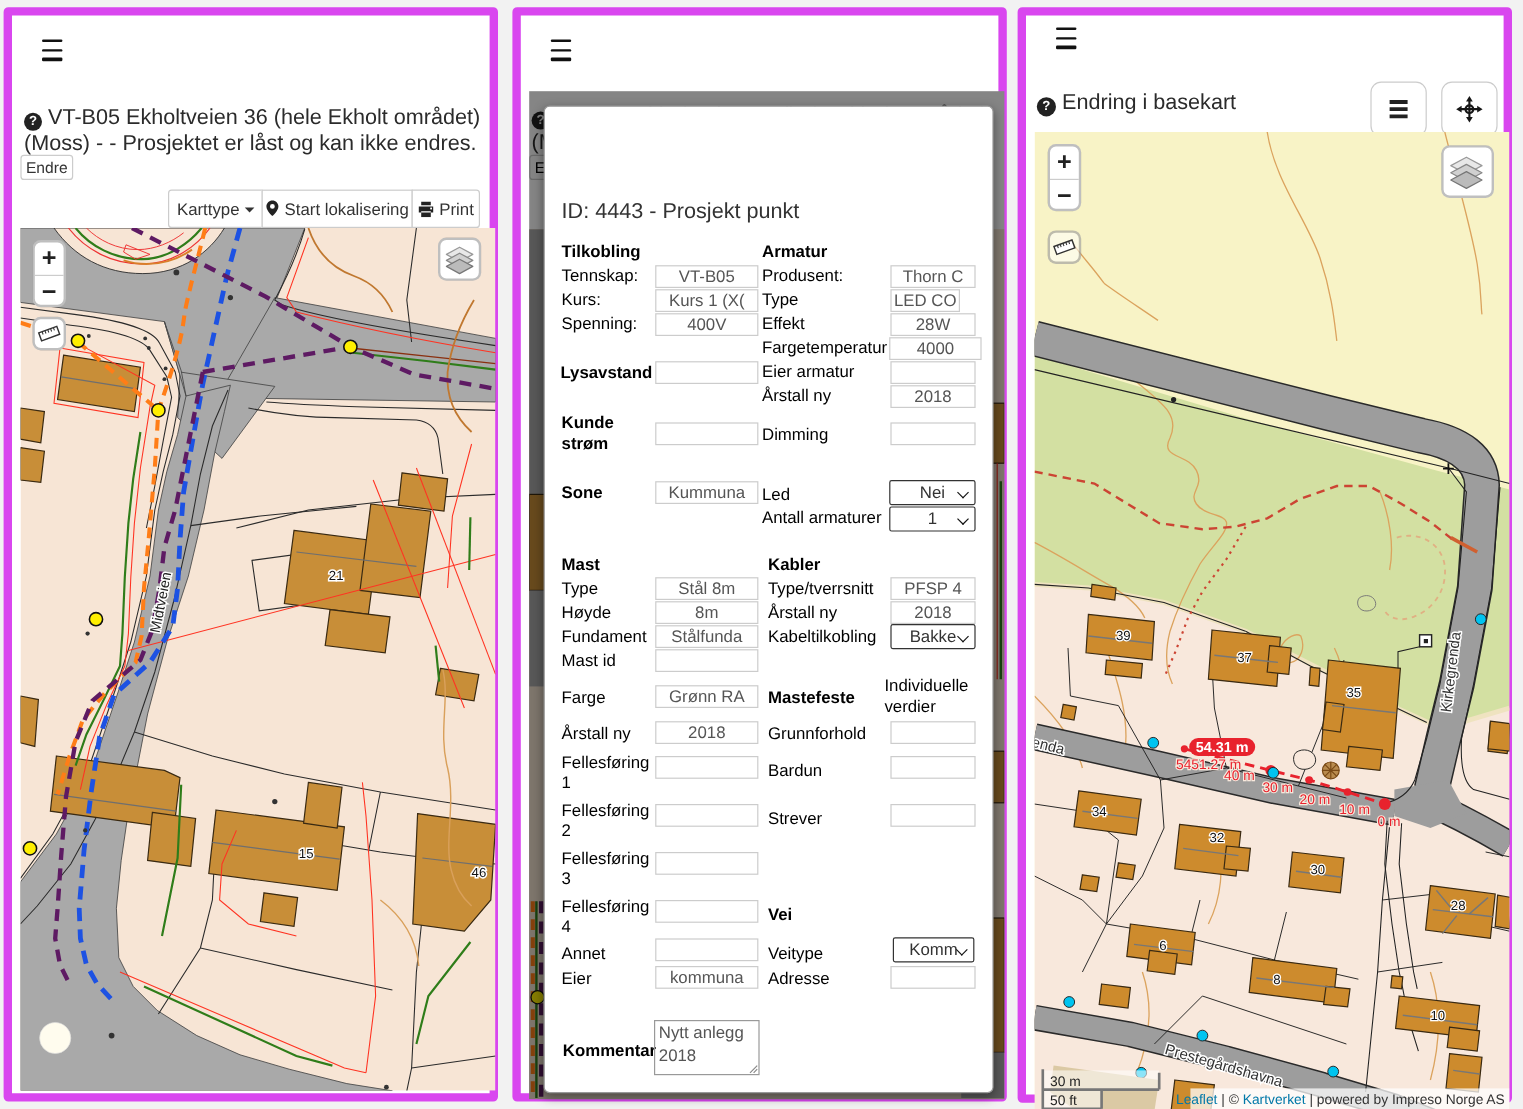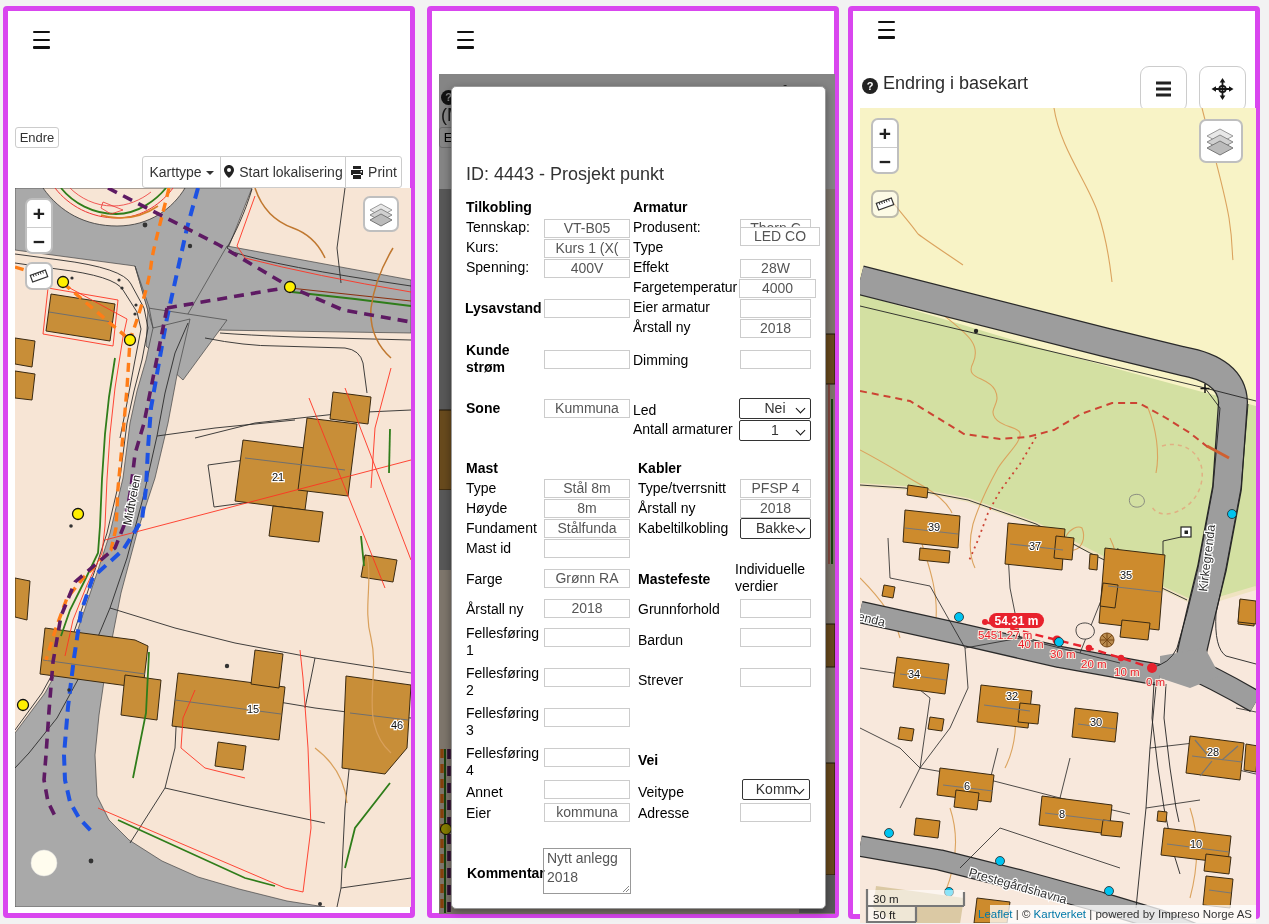--- a/index.html
+++ b/index.html
@@ -1,17 +1,17 @@
 <!DOCTYPE html>
 <html><head>
 <meta charset="utf-8">
 <style>
 *{margin:0;padding:0;box-sizing:border-box}
 html,body{width:1269px;height:924px;background:#f2f2f2;font-family:"Liberation Sans",sans-serif;overflow:hidden}
-.card{position:absolute;background:#fff;border:5px solid #d946ef;border-radius:4px}
+.card{position:absolute;background:#fff;border:7px solid #d946ef;border-radius:4px}
 #c1{left:3px;top:6px;width:412px;height:912px}
 #c2{left:427px;top:6px;width:412px;height:912px}
 #c3{left:848px;top:6px;width:412px;height:913px}
 .burger{position:absolute;left:25px;top:20px;width:18px;height:17px}
 .burger i{display:block;position:absolute;left:0;width:17px;height:2.4px;background:#111;border-radius:1px}
 .burger i:nth-child(1){top:0}.burger i:nth-child(2){top:7.6px}.burger i:nth-child(3){top:15.2px}
 .qicon{display:inline-block;width:15px;height:15px;background:#222;color:#fff;border-radius:50%;font-size:11px;font-weight:bold;text-align:center;line-height:15px;vertical-align:-1px}
 .ptitle{position:absolute;left:10px;top:74px;width:396px;font-size:18px;line-height:21px;color:#2b2b2b}
 .endre{position:absolute;left:7px;top:116px;width:44px;height:21px;border:1px solid #ccc;border-radius:3px;background:#fff;font-size:13px;color:#333;line-height:19px;text-align:center}
 .toolbar{position:absolute;top:145px;right:8px;height:44px;white-space:nowrap}
@@ -43,20 +43,21 @@
 </style>
 </head>
 <body>
 
 <div class="card" id="c1">
   <div class="burger">
       <i></i>
       <i></i>
       <i></i>
     </div>
+  <div class="ptitle"><span class="qicon">?</span> VT-B05 Ekholtveien 36 (hele Ekholt området) (Moss) - - Prosjektet er låst og kan ikke endres.</div>
   <div class="endre">Endre</div>
   <div class="toolbar"><span class="tb" style="width:79px">Karttype <span style="display:inline-block;vertical-align:2px;border-left:4px solid transparent;border-right:4px solid transparent;border-top:4px solid #333"></span></span><span class="tb" style="width:126px"><svg width="12" height="15" viewBox="0 0 12 15" style="vertical-align:-2px">
           <path d="M6,1 C3.2,1 1,3.2 1,6 C1,9.7 6,14 6,14 C6,14 11,9.7 11,6 C11,3.2 8.8,1 6,1 Z M6,8 A2,2 0 1 1 6,4 A2,2 0 1 1 6,8 Z" fill="#222" fill-rule="evenodd"></path>
         </svg> Start lokalisering</span><span class="tb" style="width:57px"><svg width="14" height="13" viewBox="0 0 14 13" style="vertical-align:-2px">
           <path d="M3,0 h8 v3 h-8 Z M1,4 h12 v5 h-2 v-1 h-8 v1 h-2 Z M3,9 h8 v4 h-8 Z" fill="#222"></path>
           <rect x="10.5" y="5" width="1.5" height="1.5" fill="#fff"></rect>
         </svg> Print</span></div>
   <div class="mapbox" id="map1">
     <svg width="396" height="719" viewBox="0 0 396 719" xmlns="http://www.w3.org/2000/svg">
       <rect width="396" height="719" fill="#f7e5d5"></rect>
@@ -245,21 +246,21 @@
     <div class="h2x" style="position:absolute;left:14px;top:77px;font-size:18px;color:#333">ID: 4443 - Prosjekt punkt</div>
     <div class="lbl bold" style="left:14px;top:112px">Tilkobling</div>
     <div class="lbl bold" style="left:181px;top:112px">Armatur</div>
     <div class="lbl" style="left:14px;top:132px">Tennskap:</div>
       <div class="inp" style="left:92px;top:132px;width:86px">VT-B05</div>
     <div class="lbl" style="left:181px;top:132px">Produsent:</div>
       <div class="inp" style="left:288px;top:132px;width:71px">Thorn C</div>
     <div class="lbl" style="left:14px;top:152px">Kurs:</div>
       <div class="inp" style="left:92px;top:152px;width:86px">Kurs 1 (X(</div>
     <div class="lbl" style="left:181px;top:152px">Type</div>
-      <div class="inp" style="left:288px;top:140px;width:80px">LED CO</div>
+      <div class="inp" style="left:288px;top:152px;width:58px">LED CO</div>
     <div class="lbl" style="left:14px;top:172px">Spenning:</div>
       <div class="inp" style="left:92px;top:172px;width:86px">400V</div>
     <div class="lbl" style="left:181px;top:172px">Effekt</div>
       <div class="inp" style="left:288px;top:172px;width:71px">28W</div>
     <div class="lbl" style="left:181px;top:192px">Fargetemperatur</div>
       <div class="inp" style="left:287px;top:192px;width:77px">4000</div>
     <div class="lbl bold" style="left:13px;top:213px">Lysavstand</div>
       <div class="inp" style="left:92px;top:212px;width:86px"></div>
     <div class="lbl" style="left:181px;top:212px">Eier armatur</div>
       <div class="inp" style="left:288px;top:212px;width:71px"></div>

